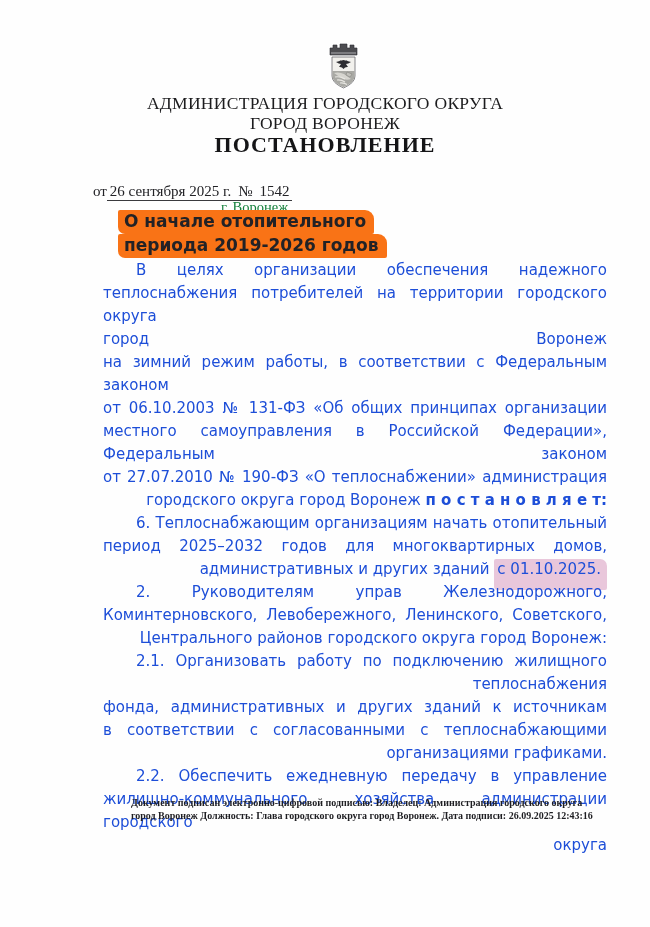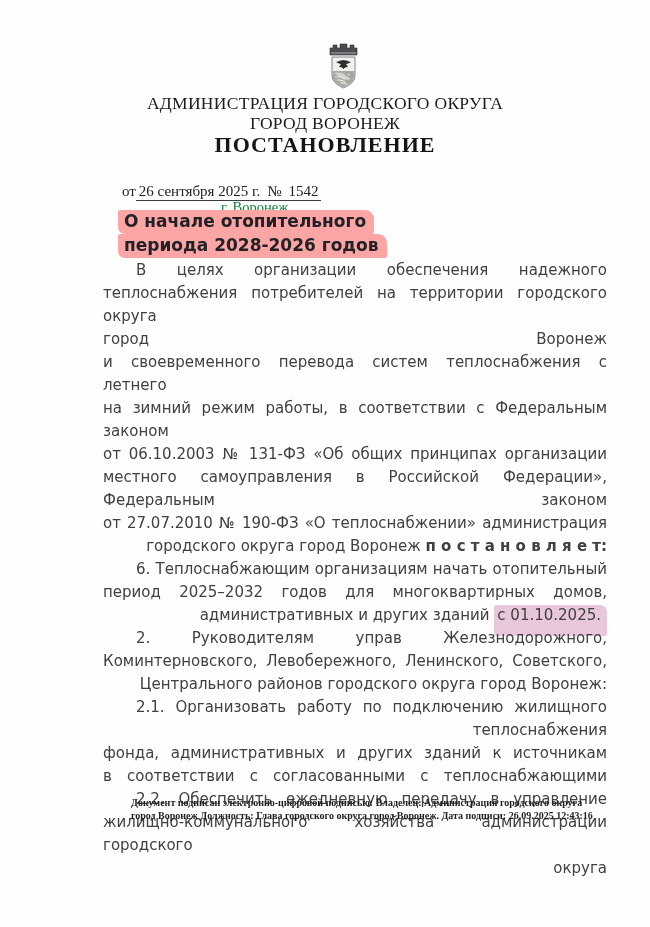--- a/index.html
+++ b/index.html
@@ -41,21 +41,20 @@
     color: #151517;
   }
   
   .dateline {
     position: absolute;
     left: 93px; top: 183px;
     font-family: "Liberation Serif", serif;
     font-size: 15px;
     color: #222226;
     white-space: nowrap;
-    margin-left: 29px;
   }
   .dateline .u {
     border-bottom: 1px solid #3a3a3e;
     padding: 0 3px 1px 3px;
   }
   .dateline .gap { display: inline-block; width: 7px; }
   .city {
     position: absolute;
     left: 221px; top: 199px;
     height: 11px;              
@@ -68,32 +67,32 @@
   .subject {
     position: absolute;
     left: 118px; top: 210px;
     font-weight: bold;
     font-size: 17px;
     line-height: 21px;
     color: #222226;
   }
   .subject .hl-line {
     display: table;
-    background: #fca5a5;
+    background: #f97316;
     padding: 1px 8px 2px 6px;
     border-radius: 2px 9px 2px 7px;
   }
   
   .body-text {
     position: absolute;
     left: 103px; top: 259px;
     width: 504px;
     font-size: 15px;
     line-height: 23px;
-    color: #404040;
+    color: #1d4ed8;
   }
   .body-text .line { white-space: normal; text-align: right; }
   .body-text .line.justify { text-align: justify; text-align-last: justify; }
   .body-text .line.indent { text-indent: 33px; }
   .body-text .bold { font-weight: bold; }
   .body-text .highlight {
     background: #e9c7db;
     padding: 1px 6px 12px 3px;
     border-radius: 2px 7px 2px 4px;
   }
@@ -135,44 +134,44 @@
   <div class="org-line2">ГОРОД ВОРОНЕЖ</div>
   <div class="doc-type">ПОСТАНОВЛЕНИЕ</div>
 
   <div class="dateline"><span>от</span><span class="u"><span>26 сентября 2025 г.</span><span class="gap"></span><span>№</span><span class="gap"></span><span>1542</span></span>
   </div>
 
   <div class="city">г. Воронеж</div>
 
   <div class="subject">
     <span class="hl-line">О начале отопительного</span>
-    <span class="hl-line">периода 2028-2026 годов</span>
+    <span class="hl-line">периода 2019-2026 годов</span>
   </div>
 
   <div class="body-text">
       <div class="line indent justify"><span>В целях организации обеспечения надежного</span></div>
       <div class="line justify"><span>теплоснабжения потребителей на территории городского округа</span></div>
       <div class="line justify"><span>город Воронеж</span></div>
-      <div class="line justify"><span>и своевременного перевода систем теплоснабжения с летнего</span></div>
       <div class="line justify"><span>на зимний режим работы, в соответствии с Федеральным законом</span></div>
       <div class="line justify"><span>от 06.10.2003 № 131-ФЗ «Об общих принципах организации</span></div>
       <div class="line justify"><span>местного самоуправления в Российской Федерации»,</span></div>
       <div class="line justify"><span>Федеральным законом</span></div>
       <div class="line justify"><span>от 27.07.2010 № 190-ФЗ «О теплоснабжении» администрация</span></div>
       <div class="line"><span>городского округа город Воронеж </span><span class="bold">п о с т а н о в л я е т:</span></div>
       <div class="line indent justify"><span>6. Теплоснабжающим организациям начать отопительный</span></div>
       <div class="line justify"><span>период 2025–2032 годов для многоквартирных домов,</span></div>
       <div class="line"><span>административных и других зданий </span><span class="highlight">с 01.10.2025.</span></div>
       <div class="line indent justify"><span>2. Руководителям управ Железнодорожного,</span></div>
       <div class="line justify"><span>Коминтерновского, Левобережного, Ленинского, Советского,</span></div>
       <div class="line"><span>Центрального районов городского округа город Воронеж:</span></div>
       <div class="line indent justify"><span>2.1. Организовать работу по подключению жилищного</span></div>
       <div class="line"><span>теплоснабжения</span></div>
       <div class="line justify"><span>фонда, административных и других зданий к источникам</span></div>
       <div class="line justify"><span>в соответствии с согласованными с теплоснабжающими</span></div>
+      <div class="line"><span>организациями графиками.</span></div>
       <div class="line indent justify"><span>2.2. Обеспечить ежедневную передачу в управление</span></div>
       <div class="line justify"><span>жилищно-коммунального хозяйства администрации городского</span></div>
       <div class="line"><span>округа</span></div>
     </div>
 
   <div class="footer">Документ подписан электронно-цифровой подписью: Владелец: Администрация городского округа город Воронеж Должность: Глава городского округа город Воронеж. Дата подписи: 26.09.2025 12:43:16</div>
 
 </div>
 
 </body></html>

